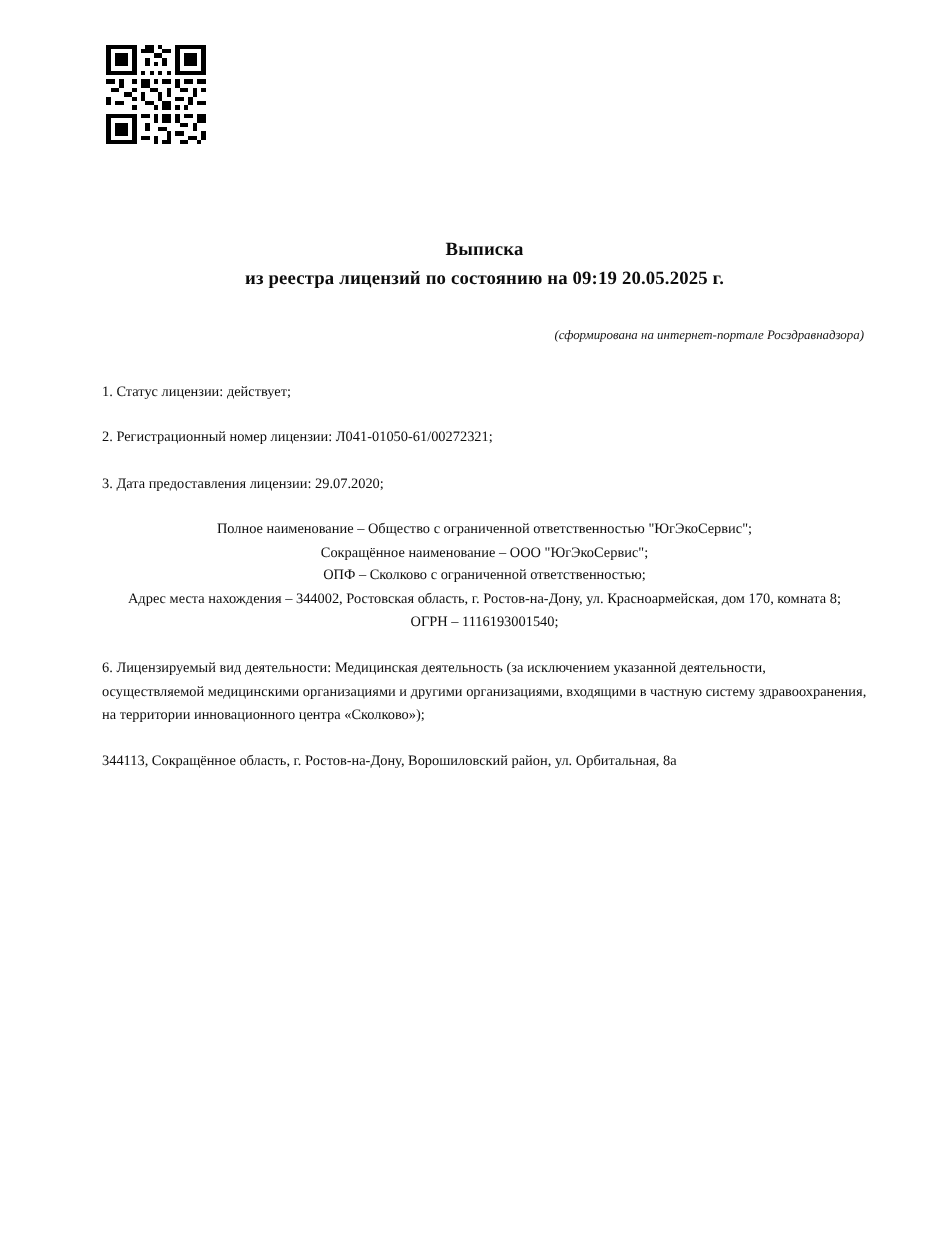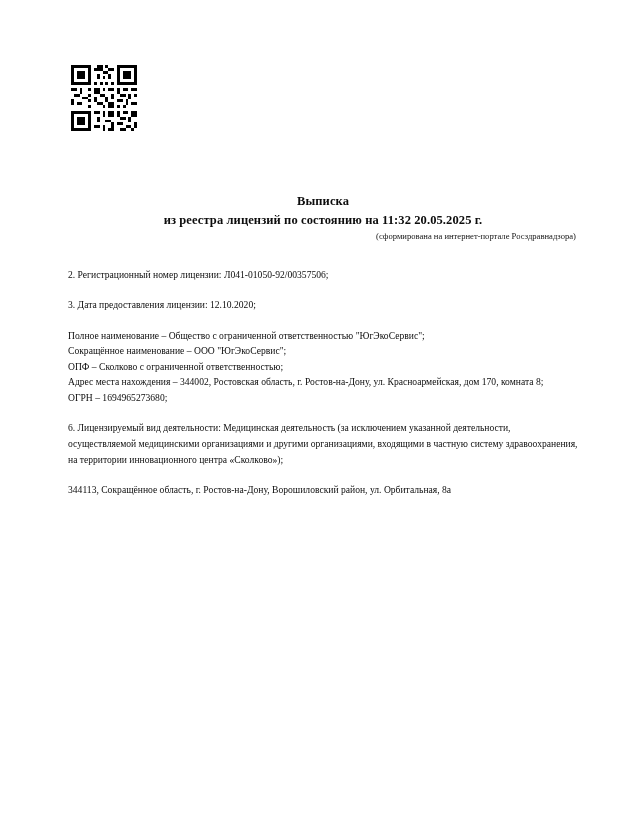--- a/index.html
+++ b/index.html
@@ -12,21 +12,21 @@
     height: 839px;
     font-family: "Liberation Serif", serif;
     color: #0d0d0d;
     overflow: hidden;
   }
   .page {
     position: relative;
     width: 630px;
     height: 731px;
     box-sizing: border-box;
-    padding: 60px 52px 0 68px;
+    padding: 25px 52px 0 68px;
   }
   .qr-wrap {
     margin: 0 0 0 0;
     padding-top: 2px;
   }
   .qr {
     width: 72px;
     height: 72px;
     display: block;
     image-rendering: pixelated;
@@ -35,41 +35,44 @@
     margin-top: 58px;
     text-align: center;
   }
   .title-line {
     font-weight: bold;
     font-size: 12.5px;
     line-height: 1.55;
     letter-spacing: 0.1px;
   }
   .subtitle {
+    margin-top: 22px;
     text-align: right;
     font-size: 8.6px;
     padding-right: 2px;
     color: #141414;
+    font-style: italic;
   }
   .body-block {
     margin-top: 26px;
   }
   p.item {
     margin: 0 0 15px 0;
     font-size: 9.6px;
     line-height: 1.62;
     text-align: left;
   }
   p.tight {
     margin: 0;
     font-size: 9.6px;
     line-height: 1.62;
   }
   .group {
     margin: 0 0 15px 0;
+    text-align: center;
   }
 </style>
 </head>
 <body>
 
 <div class="page">
 
   <div class="qr-wrap">
     <svg class="qr" viewBox="0 0 25 25" shape-rendering="crispEdges">
       <rect x="0" y="0" width="25" height="25" fill="#ffffff"></rect>
@@ -155,34 +158,35 @@
         <rect x="20" y="22" width="2" height="1"></rect>
           <rect x="23" y="21" width="1" height="2"></rect>
         <rect x="18" y="23" width="2" height="1"></rect>
           <rect x="22" y="23" width="1" height="1"></rect>
       </g>
     </svg>
   </div>
 
   <div class="title-block">
     <div class="title-line">Выписка</div>
-    <div class="title-line">из реестра лицензий по состоянию на 11:32 20.05.2025 г.</div>
+    <div class="title-line">из реестра лицензий по состоянию на 09:19 20.05.2025 г.</div>
   </div>
 
   <div class="subtitle">(сформирована на интернет-портале Росздравнадзора)</div>
 
   <div class="body-block">
-    <p class="item">2. Регистрационный номер лицензии: Л041-01050-92/00357506;</p>
-    <p class="item">3. Дата предоставления лицензии: 12.10.2020;</p>
+    <p class="item">1. Статус лицензии: действует;</p>
+    <p class="item">2. Регистрационный номер лицензии: Л041-01050-61/00272321;</p>
+    <p class="item">3. Дата предоставления лицензии: 29.07.2020;</p>
 
     <div class="group">
       <p class="tight">Полное наименование – Общество с ограниченной ответственностью "ЮгЭкоСервис";</p>
       <p class="tight">Сокращённое наименование – ООО "ЮгЭкоСервис";</p>
       <p class="tight">ОПФ – Сколково с ограниченной ответственностью;</p>
       <p class="tight">Адрес места нахождения – 344002, Ростовская область, г. Ростов-на-Дону, ул. Красноармейская, дом 170, комната 8;</p>
-      <p class="tight">ОГРН – 1694965273680;</p>
+      <p class="tight">ОГРН – 1116193001540;</p>
     </div>
 
     <p class="item">6. Лицензируемый вид деятельности: Медицинская деятельность (за исключением указанной деятельности, осуществляемой медицинскими организациями и другими организациями, входящими в частную систему здравоохранения, на территории инновационного центра «Сколково»);</p>
     <p class="item">344113, Сокращённое область, г. Ростов-на-Дону, Ворошиловский район, ул. Орбитальная, 8а</p>
   </div>
 
 </div>
 
 </body></html>

